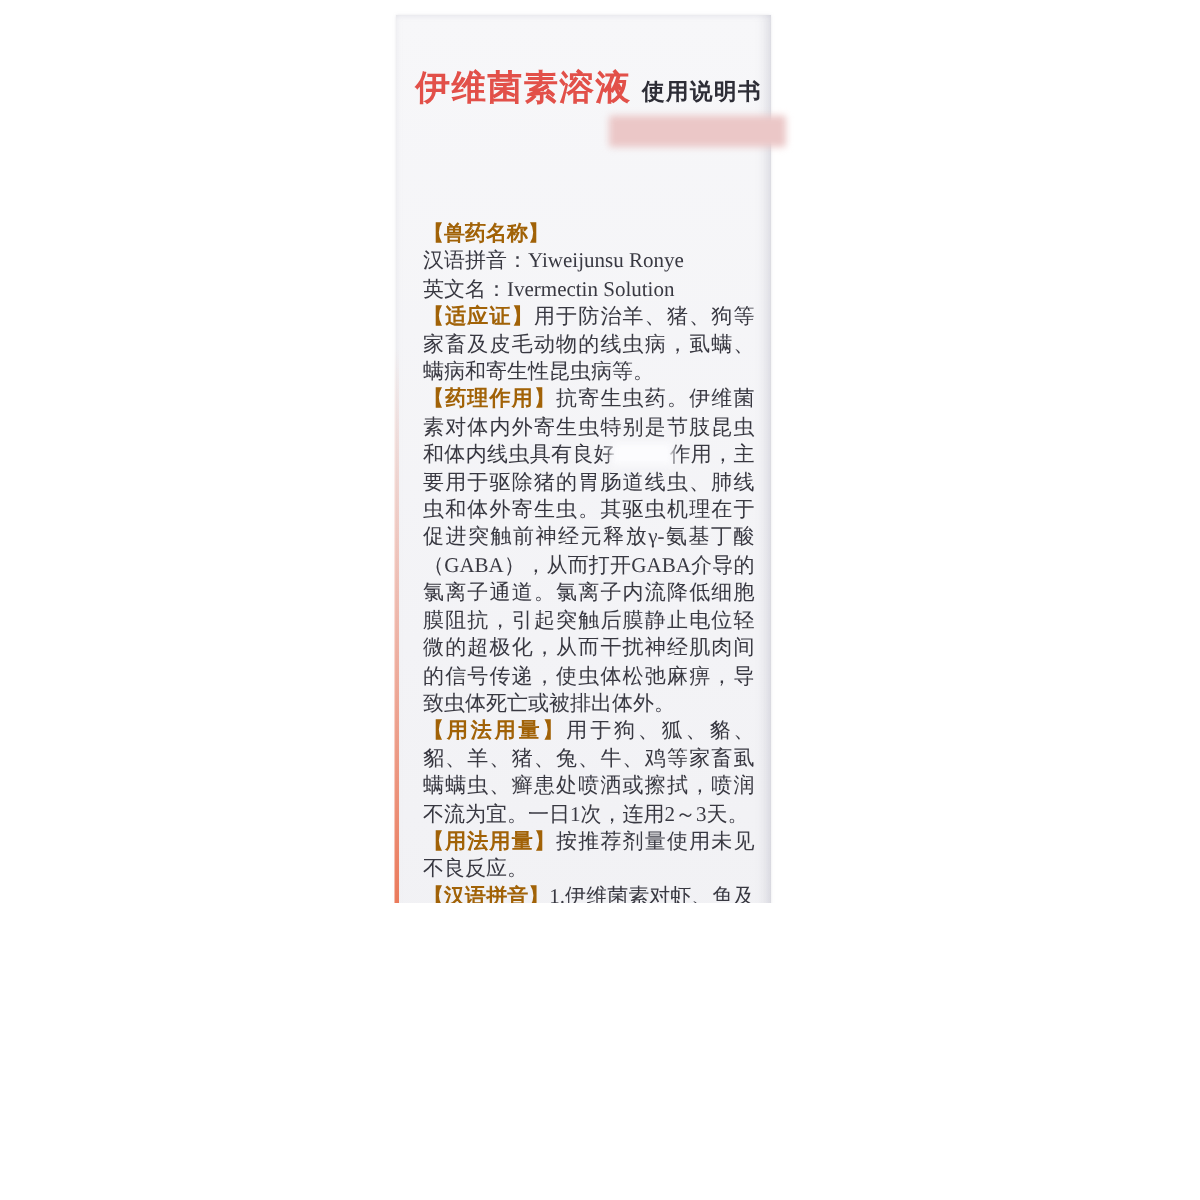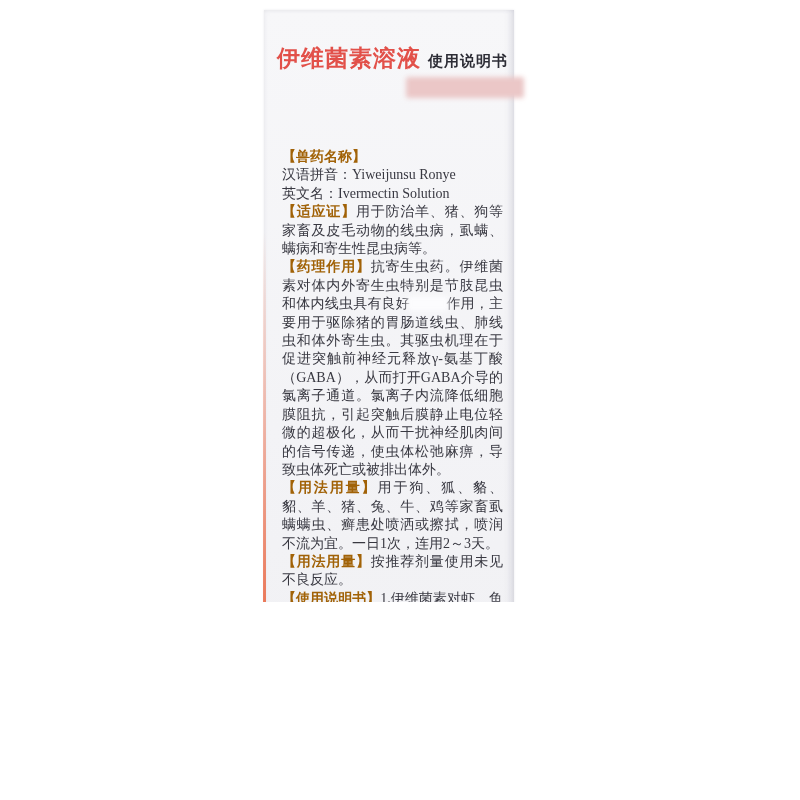--- a/index.html
+++ b/index.html
@@ -128,17 +128,17 @@
 
 
       <p><span class="hdr">【适应证】</span><span>用于防治羊、猪、狗等家畜及皮毛动物的线虫病，虱螨、螨病和寄生性昆虫病等。</span></p>
 
       <p><span class="hdr">【药理作用】</span><span>抗寄生虫药。伊维菌素对体内外寄生虫特别是节肢昆虫和体内线虫具有良好</span><span class="inline-redact"></span><span>作用，主要用于驱除猪的胃肠道线虫、肺线虫和体外寄生虫。其驱虫机理在于促进突触前神经元释放γ-氨基丁酸（GABA），从而打开GABA介导的氯离子通道。氯离子内流降低细胞膜阻抗，引起突触后膜静止电位轻微的超极化，从而干扰神经肌肉间的信号传递，使虫体松弛麻痹，导致虫体死亡或被排出体外。</span></p>
 
       <p><span class="hdr">【用法用量】</span><span>用于狗、狐、貉、貂、羊、猪、兔、牛、鸡等家畜虱螨螨虫、癣患处喷洒或擦拭，喷润不流为宜。一日1次，连用2～3天。</span></p>
 
       <p><span class="hdr">【用法用量】</span><span>按推荐剂量使用未见不良反应。</span></p>
 
-      <p><span class="hdr">【使用说明书】</span><span>1.伊维菌素对虾、鱼及水生生物有剧毒，残存药物的包装及容器切勿污染水源。1.母猪妊娠期前45日慎用。3、一周内不宜用水清洗喷药部位。4、不宜往动物眼睛、鼻子处喷药。</span></p>
+      <p><span class="hdr">【汉语拼音】</span><span>1.伊维菌素对虾、鱼及水生生物有剧毒，残存药物的包装及容器切勿污染水源。1.母猪妊娠期前45日慎用。3、一周内不宜用水清洗喷药部位。4、不宜往动物眼睛、鼻子处喷药。</span></p>
 
     </div>
   </div>
 </div>
 
 </body></html>

